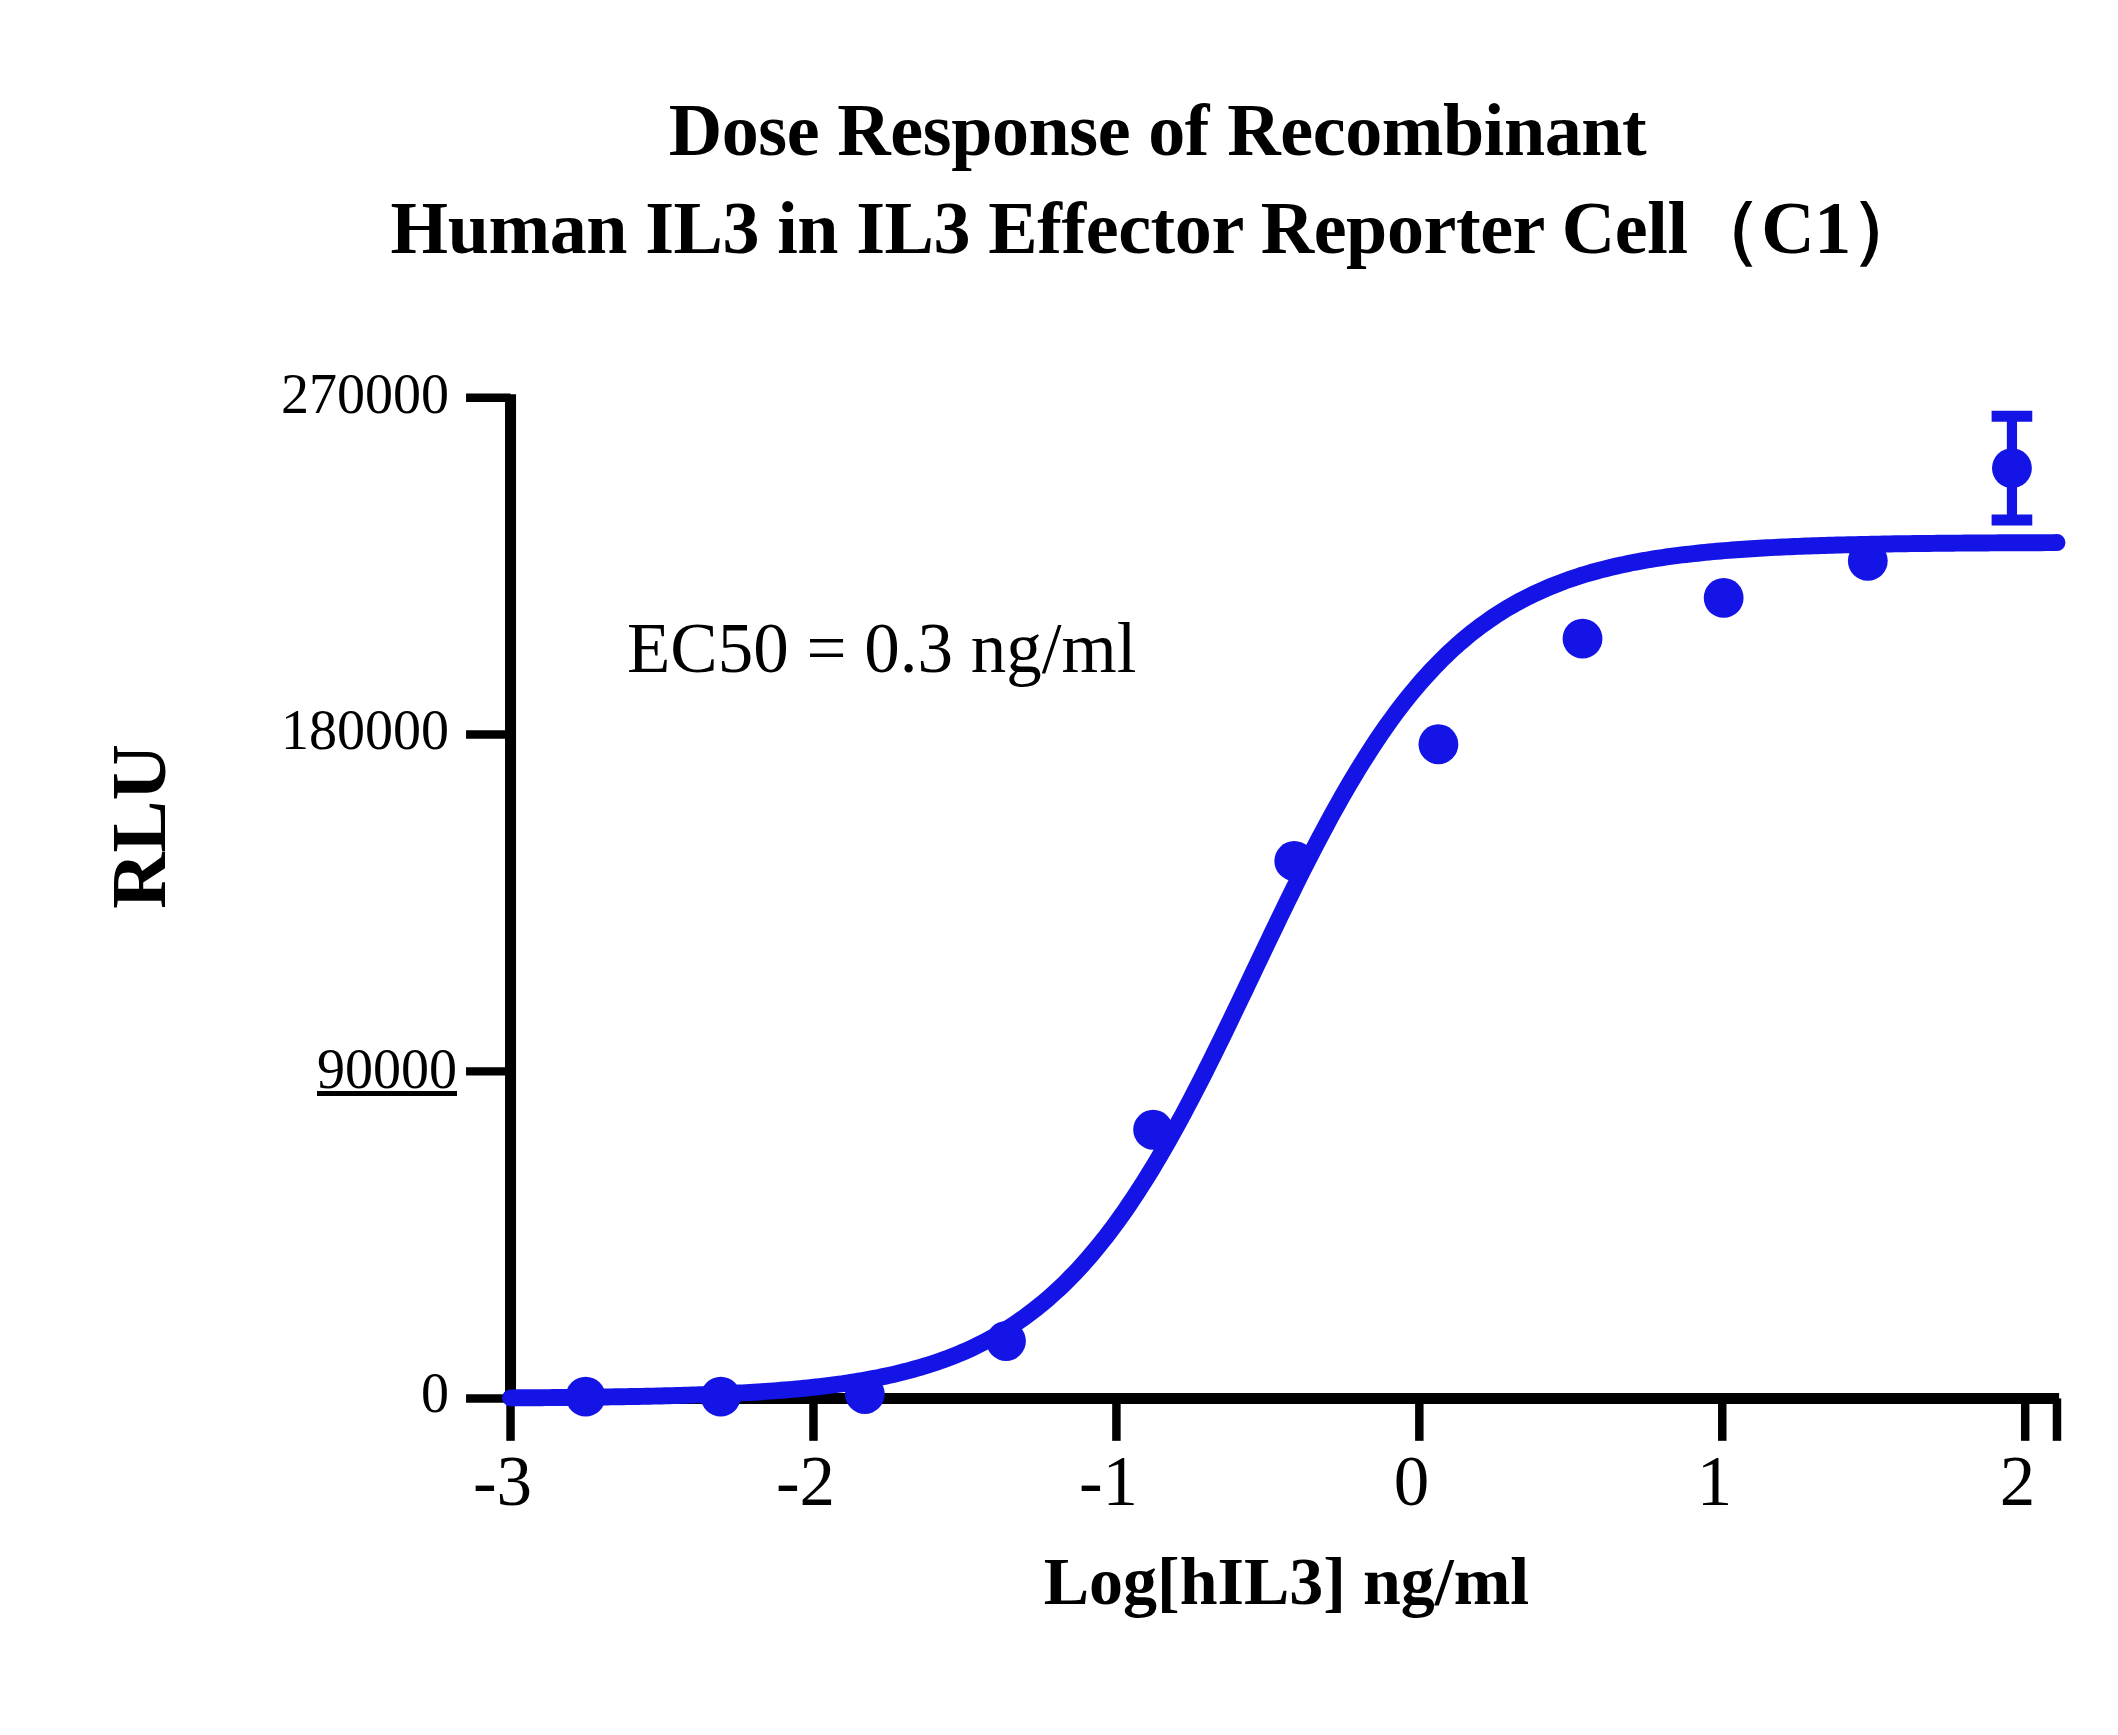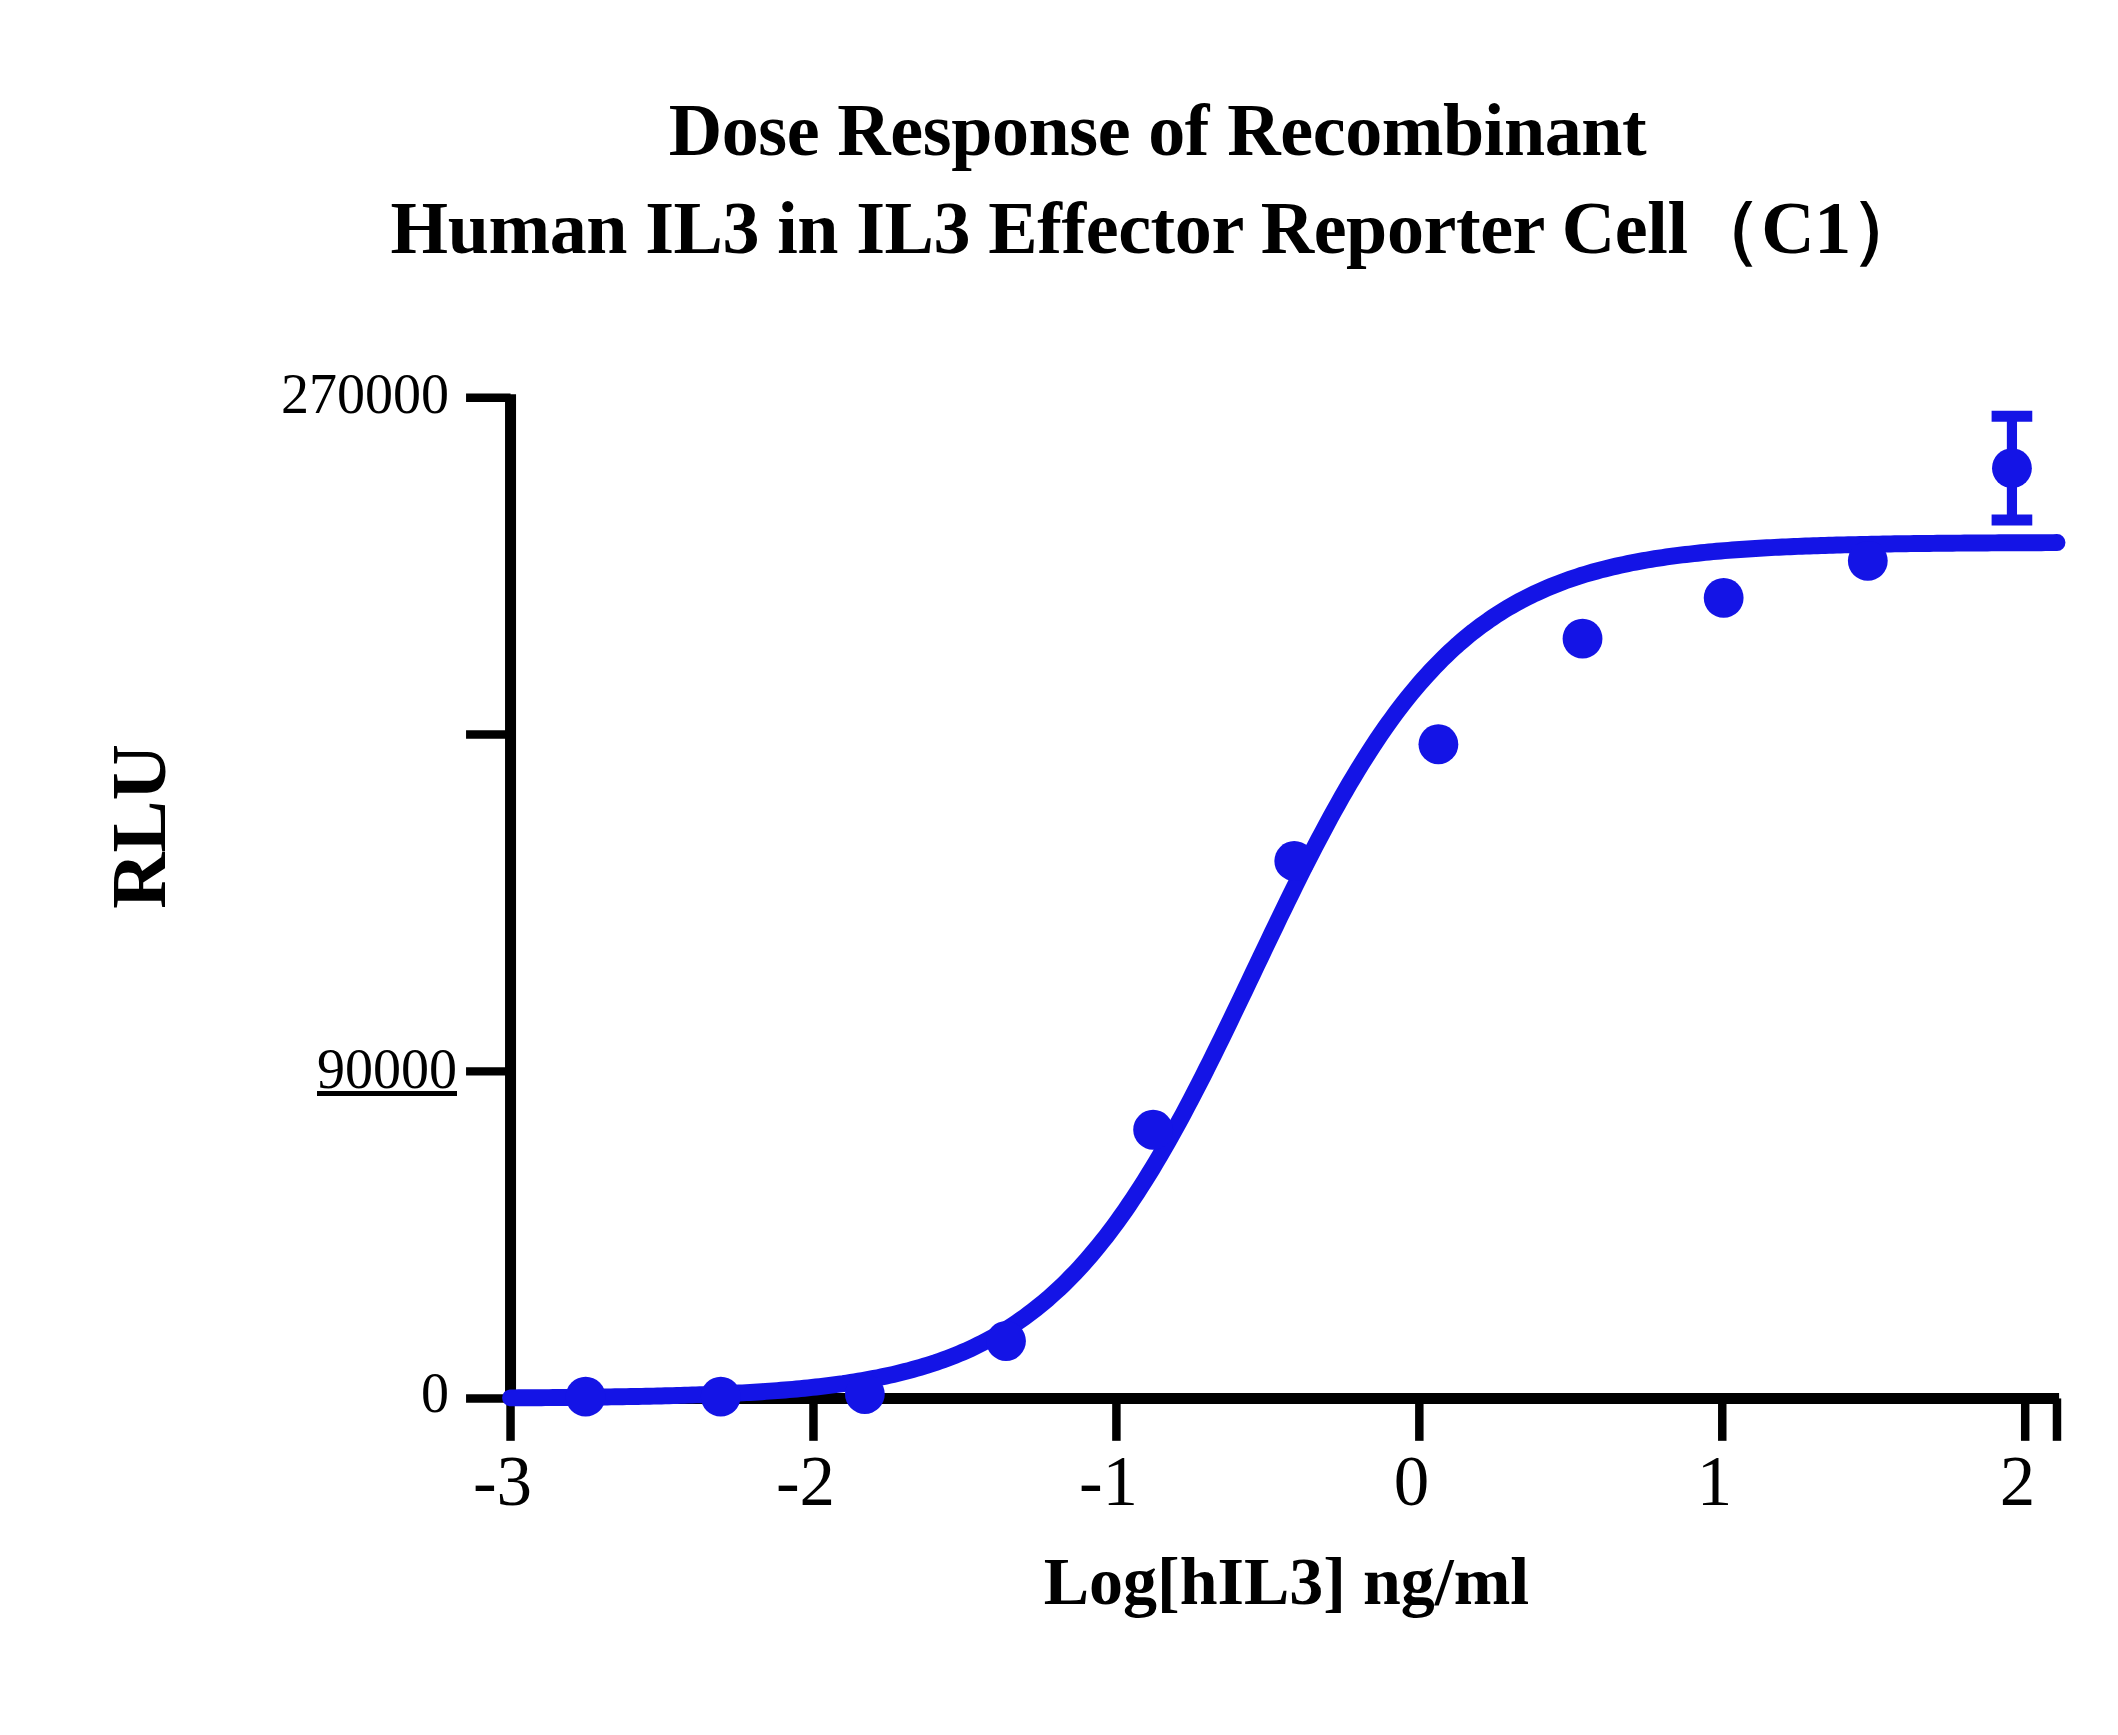--- a/index.html
+++ b/index.html
@@ -84,30 +84,32 @@
 <div id="root">
 
   <div id="chart-title">Dose Response of Recombinant
 Human IL3 in IL3 Effector Reporter Cell（C1）</div>
 
   <div id="y-axis-title">RLU</div>
 
   <div id="x-axis-title">Log[hIL3] ng/ml</div>
 
   <div class="ytick-label" style="left:76px; top:362px; width:373px;">270000</div>
+  <div class="ytick-label" style="left:76px; top:698px; width:373px;">180000</div>
   <div class="ytick-label" style="left:84px; top:1037px; width:373px;text-decoration:underline;">90000</div>
   <div class="ytick-label" style="left:76px; top:1361px; width:373px;">0</div>
 
   <div class="xtick-label" style="left:418px; top:1441px; width:169px;">-3</div>
   <div class="xtick-label" style="left:721px; top:1441px; width:169px;">-2</div>
   <div class="xtick-label" style="left:1024px; top:1441px; width:169px;">-1</div>
   <div class="xtick-label" style="left:1327px; top:1441px; width:169px;">0</div>
   <div class="xtick-label" style="left:1630px; top:1441px; width:169px;">1</div>
   <div class="xtick-label" style="left:1933px; top:1441px; width:169px;">2</div>
 
+  <div id="ec50-annotation">EC50 = 0.3 ng/ml</div>
 
   <svg id="plot-svg" width="2315" height="1736" viewBox="0 0 5464 4096">
     <g>
       <line id="y-axis-line" x1="1205" y1="930" x2="1205" y2="3310" stroke="#000000" stroke-width="26"></line>
       <line id="x-axis-line" x1="1192" y1="3300" x2="4860" y2="3300" stroke="#000000" stroke-width="26"></line>
     </g>
     <g id="y-ticks" stroke="#000000" stroke-width="20">
       <line x1="1205" y1="938" x2="1100" y2="938"></line>
       <line x1="1205" y1="1733" x2="1100" y2="1733"></line>
       <line x1="1205" y1="2528" x2="1100" y2="2528"></line>

